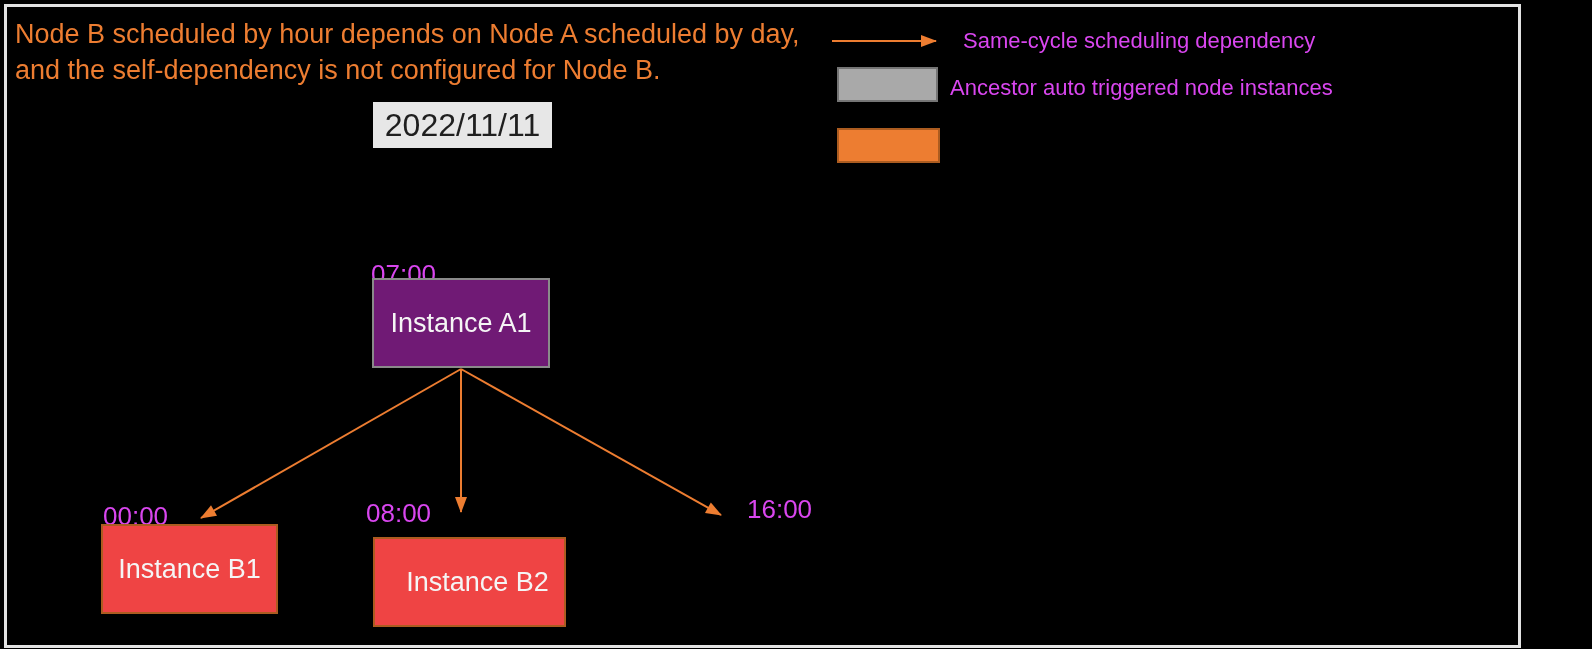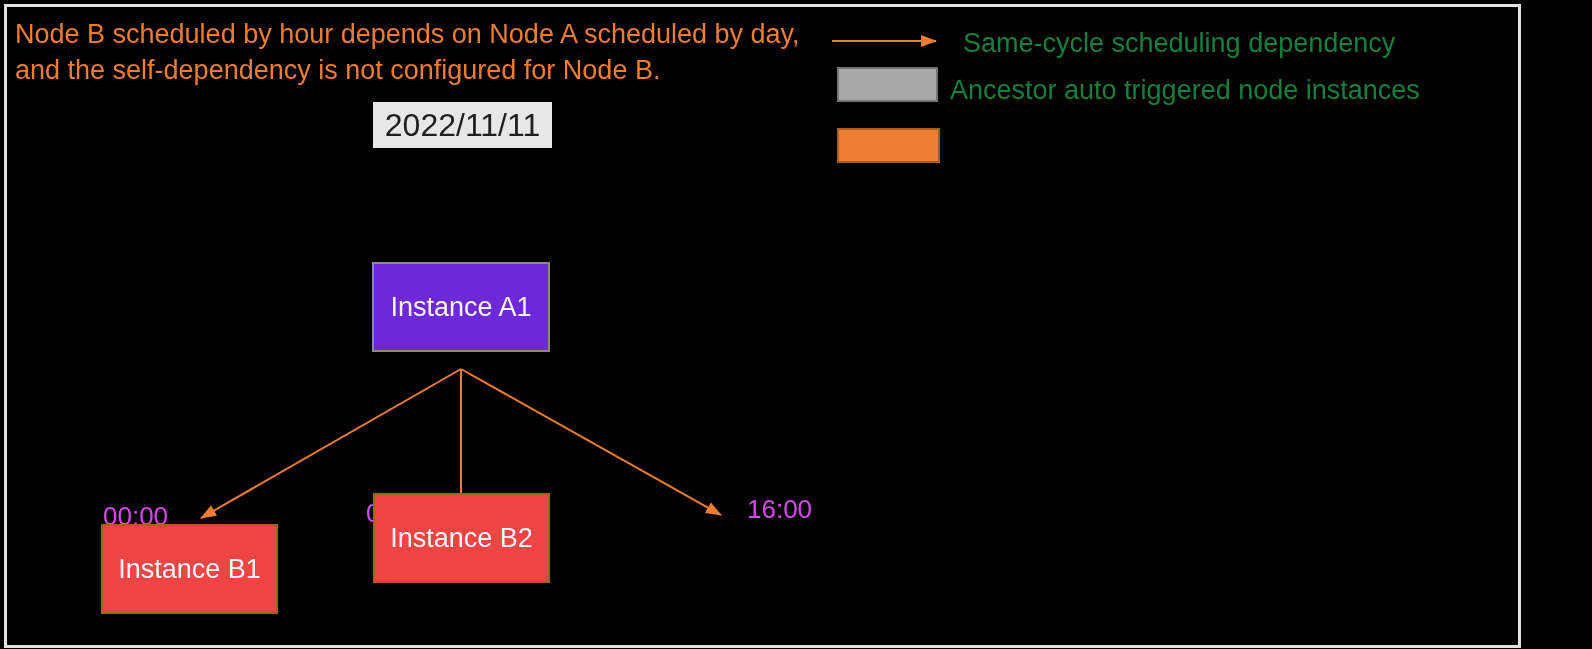--- a/index.html
+++ b/index.html
@@ -44,22 +44,22 @@
     height: 46px;
     background: #e7e7e7;
     color: #1f1f1f;
     font-size: 32px;
     display: flex;
     align-items: center;
     justify-content: center;
   }
 
   .legend-label {
-    color: #15803d;
-    font-size: 27px;
+    color: #d946ef;
+    font-size: 22px;
     white-space: nowrap;
   }
   .legend-swatch-gray {
     left: 837px;
     top: 67px;
     width: 97px;
     height: 31px;
     background: #a9a9a9;
     border: 2px solid #757575;
   }
@@ -82,32 +82,32 @@
   .node {
     display: flex;
     align-items: center;
     justify-content: center;
     color: #f5f5f5;
     font-size: 27px;
     white-space: nowrap;
   }
   .node-gray {
     left: 372px;
-    top: 262px;
+    top: 278px;
     width: 174px;
     height: 86px;
-    background: #6d28d9;
+    background: #701a75;
     border: 2px solid #8a8a8a;
   }
   .node-orange {
     background: #ef4444;
     border: 2px solid #AC5C20;
   }
   .node-b1 { left: 101px; top: 524px; width: 173px; height: 86px; }
-  .node-b2 { left: 373px; top: 493px; width: 173px; height: 86px; }
+  .node-b2 { left: 373px; top: 537px; width: 173px; height: 86px; padding-left: 16px; }
   .node-b3 { left: 645px; top: 518px; width: 172px; height: 86px; }
 
   svg.overlay {
     position: absolute;
     left: 0;
     top: 0;
     pointer-events: none;
   }
 </style>
 </head>

